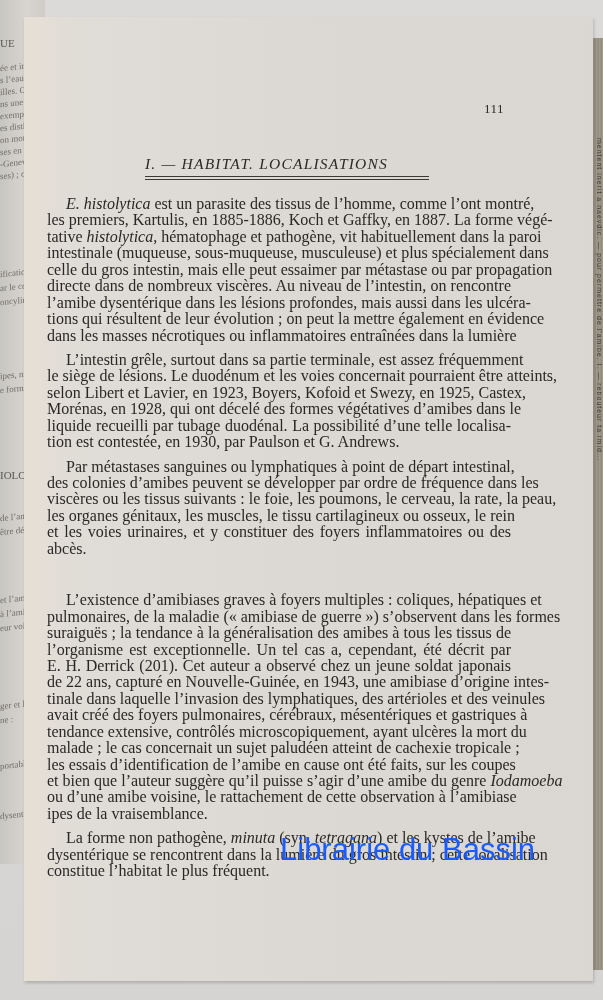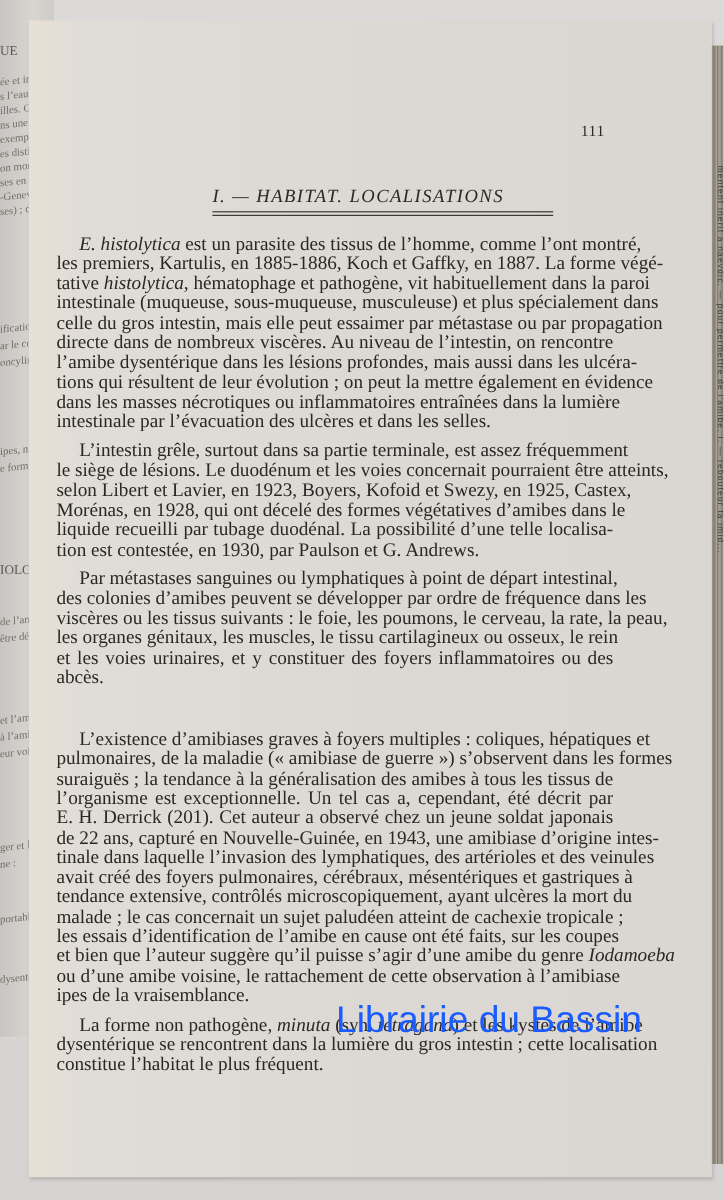--- a/index.html
+++ b/index.html
@@ -88,21 +88,20 @@
       left: 121px; top: 138px;
       width: 284px;
       font-family: "Liberation Serif", serif;
       font-style: italic;
       font-size: 15.5px;
       letter-spacing: 1.2px;
       color: #2a2927;
       white-space: nowrap;
       padding-bottom: 3px;
       border-bottom: 1px solid #3a3936;
-      margin-left: 32px;
     }
     .chapter-title::after {
       content: "";
       position: absolute;
       left: 0; right: 0;
       bottom: -4px;
       border-bottom: 1px solid #3a3936;
     }
     .body-text {
       position: absolute;
@@ -191,21 +190,20 @@
       <p style="text-indent: 0px;">
         <span class="line indent"><em>E. histolytica</em> est un parasite des tissus de l’homme, comme l’ont montré,</span>
         <span class="line">les premiers, Kartulis, en 1885-1886, Koch et Gaffky, en 1887. La forme végé-</span>
         <span class="line">tative <em>histolytica</em>, hématophage et pathogène, vit habituellement dans la paroi</span>
         <span class="line">intestinale (muqueuse, sous-muqueuse, musculeuse) et plus spécialement dans</span>
         <span class="line">celle du gros intestin, mais elle peut essaimer par métastase ou par propagation</span>
         <span class="line">directe dans de nombreux viscères. Au niveau de l’intestin, on rencontre</span>
         <span class="line">l’amibe dysentérique dans les lésions profondes, mais aussi dans les ulcéra-</span>
         <span class="line">tions qui résultent de leur évolution ; on peut la mettre également en évidence</span>
         <span class="line">dans les masses nécrotiques ou inflammatoires entraînées dans la lumière</span>
-        <span class="line last">intestinale par l’évacuation des ulcères et dans les selles.</span>
       </p>
       <p style="text-indent: 0px;">
         <span class="line indent">L’intestin grêle, surtout dans sa partie terminale, est assez fréquemment</span>
         <span class="line">le siège de lésions. Le duodénum et les voies concernait pourraient être atteints,</span>
         <span class="line">selon Libert et Lavier, en 1923, Boyers, Kofoid et Swezy, en 1925, Castex,</span>
         <span class="line">Morénas, en 1928, qui ont décelé des formes végétatives d’amibes dans le</span>
         <span class="line">liquide recueilli par tubage duodénal. La possibilité d’une telle localisa-</span>
         <span class="line last">tion est contestée, en 1930, par Paulson et G. Andrews.</span>
       </p>
       <p style="text-indent: 0px;">

